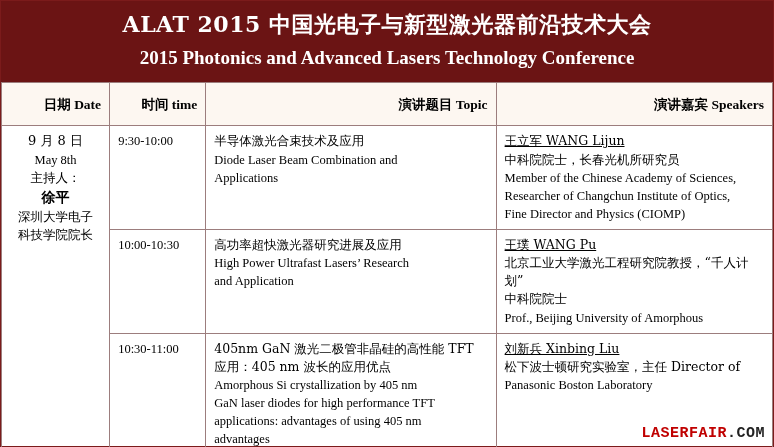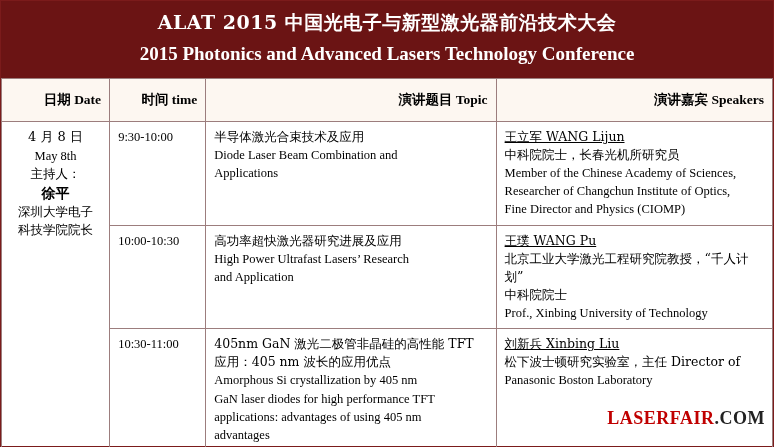--- a/index.html
+++ b/index.html
@@ -22,21 +22,21 @@
     border: 1px solid #7b1b1b;
     background: #fff;
   }
   .header {
     background: #6b1414;
     color: #ffffff;
     text-align: center;
     padding: 7px 0 9px 0;
   }
   .header .title-cn {
-    font-size: 19px;
+    font-size: 22px;
     font-weight: bold;
     letter-spacing: 0.5px;
     line-height: 1.5;
     font-family: "DejaVu Serif", "Liberation Serif", serif;
   }
   .header .title-en {
     font-size: 19px;
     font-weight: bold;
     line-height: 1.6;
     font-family: "Liberation Serif", serif;
@@ -89,25 +89,25 @@
     font-family: "Liberation Serif", serif;
   }
   .cjk { font-family: "DejaVu Serif", "Liberation Serif", serif; }
   .lat { font-family: "Liberation Serif", serif; }
   .ul { text-decoration: underline; }
   .line { display: block; }
 
   .watermark {
     position: absolute;
     right: 8px;
-    bottom: 17px;
-    font-size: 18px;
+    bottom: 4px;
+    font-size: 15px;
     font-weight: bold;
     letter-spacing: 0.5px;
-    font-family: Liberation Serif, serif;
+    font-family: Liberation Mono, monospace;
   }
   .watermark .red { color: #c00000; }
   .watermark .dark { color: #222; }
 </style>
 </head>
 <body>
 
 <div class="page">
 
   <div class="header">
@@ -138,21 +138,21 @@
         </th>
         <th>
           <span class="cn cjk">演讲嘉宾</span>
           <span class="en">Speakers</span>
         </th>
       </tr>
     </thead>
     <tbody>
       <tr>
         <td class="date-cell cjk" rowspan="3">
-          <span class="line big">4 月 8 日</span>
+          <span class="line big">9 月 8 日</span>
           <span class="line lat">May 8th</span>
           <span class="line">主持人：</span>
           <span class="line host-name">徐平</span>
           <span class="line">深圳大学电子</span>
           <span class="line">科技学院院长</span>
         </td>
         <td class="time-cell">9:30-10:00</td>
         <td>
           <span class="line cjk">半导体激光合束技术及应用</span>
           <span class="line lat">Diode Laser Beam Combination and</span>
@@ -170,21 +170,21 @@
         <td class="time-cell">10:00-10:30</td>
         <td>
           <span class="line cjk">高功率超快激光器研究进展及应用</span>
           <span class="line lat">High Power Ultrafast Lasers’ Research</span>
           <span class="line lat">and Application</span>
         </td>
         <td>
           <span class="line cjk ul">王璞 WANG Pu</span>
           <span class="line cjk">北京工业大学激光工程研究院教授，“千人计划”</span>
           <span class="line cjk">中科院院士</span>
-          <span class="line lat">Prof., Xinbing University of Technology</span>
+          <span class="line lat">Prof., Beijing University of Amorphous</span>
         </td>
       </tr>
       <tr>
         <td class="time-cell">10:30-11:00</td>
         <td>
           <span class="line cjk">405nm GaN 激光二极管非晶硅的高性能 TFT</span>
           <span class="line cjk">应用：405 nm 波长的应用优点</span>
           <span class="line lat">Amorphous Si crystallization by 405 nm</span>
           <span class="line lat">GaN laser diodes for high performance TFT</span>
           <span class="line lat">applications: advantages of using 405 nm</span>

